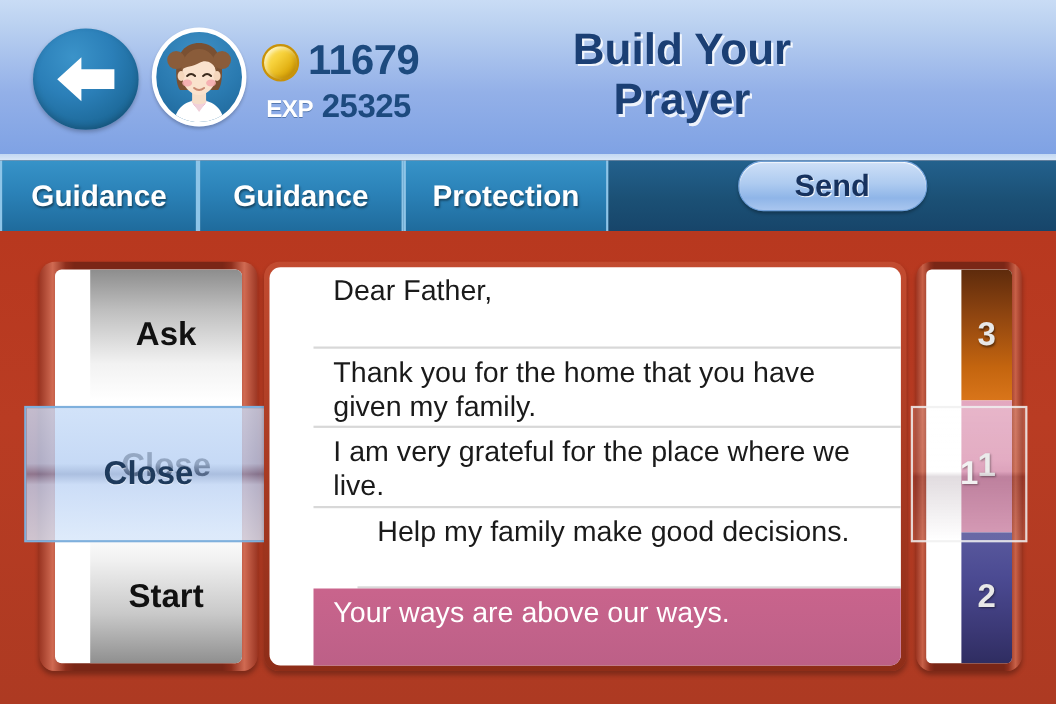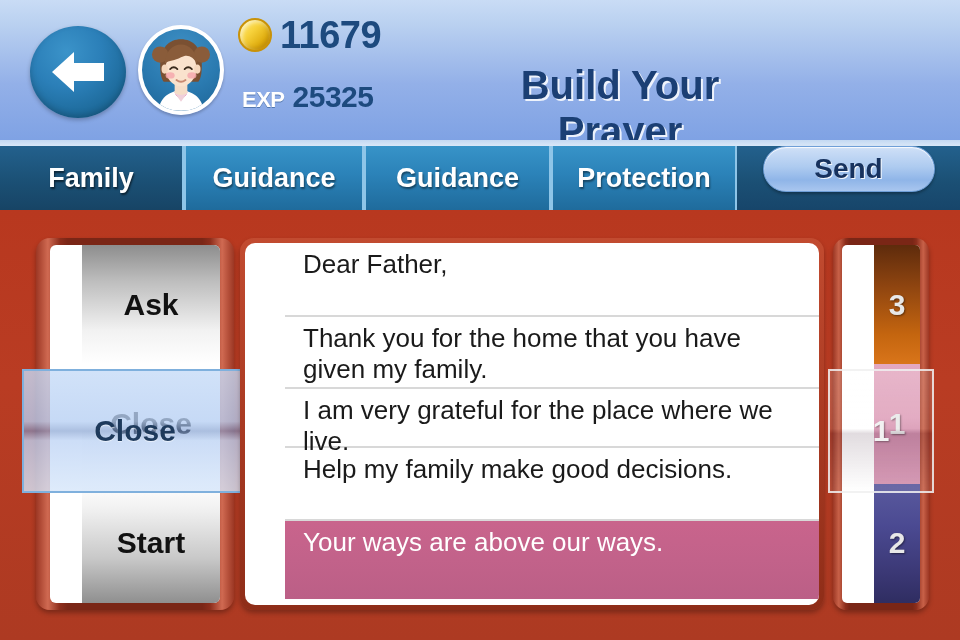--- a/index.html
+++ b/index.html
@@ -35,22 +35,22 @@
     position:absolute; left:138px; top:25px; width:86px; height:90px;
     border-radius:50%;
     background:radial-gradient(circle at 50% 25%, #3e8fc4 0%, #2a7ab0 55%, #1d6496 100%);
     border:4px solid #ffffff;
     box-shadow:0 2px 3px rgba(0,0,0,.22);
     overflow:hidden; cursor:pointer;
   }
   .avatar svg { display:block; width:100%; height:100%; }
 
   .coin-row {
-    position:absolute; left:238px; top:16px;
-    display:flex; align-items:center; gap:8px;
+    position:absolute; left:238px; top:36px;
+    display:flex; align-items:flex-end; gap:8px;
   }
   .coin {
     width:34px; height:34px; border-radius:50%;
     background:linear-gradient(135deg,#ffe87a 0%, #f7d23c 38%, #e0ae10 72%, #c99208 100%);
     border:2px solid #c99208;
     box-shadow:inset -2px -2px 4px rgba(150,100,0,.35), inset 2px 2px 4px rgba(255,255,240,.7);
   }
   .coin-count {
     font-size:38px; font-weight:bold; color:#1d4a7e; letter-spacing:-0.5px;
     line-height:1;
@@ -65,21 +65,20 @@
     letter-spacing:-0.5px;
   }
   .exp-count { font-size:30px; font-weight:bold; color:#1d4a7e; letter-spacing:-0.5px; }
 
   .page-title {
     position:absolute; left:470px; top:22px; width:300px;
     text-align:center;
     font-size:40px; font-weight:bold; line-height:46px;
     color:#1b3f74; letter-spacing:0px;
     text-shadow:2px 2px 0 rgba(255,255,255,.85);
-    margin-top:40px;
   }
 
   
   .tabbar {
     position:absolute; left:0; top:146px; width:960px; height:64px;
     background:linear-gradient(to bottom,#2b7cb0 0%, #1d5e8c 55%, #174f77 100%);
     display:flex; align-items:stretch;
   }
   .tab {
     position:relative;
@@ -186,22 +185,22 @@
     font-size:26px; line-height:31px; color:#1a1a1a;
     border-bottom:2px solid #d8d8d8;
     cursor:pointer;
   }
   .line.highlight {
     background:linear-gradient(to bottom,#c9648c 0%, #c2628a 50%, #bb5f86 100%);
     color:#ffffff; border-bottom:none;
   }
   .l0 { height:74px; }
   .l1 { height:72px; }
-  .l2 { height:59px; }
-  .l3 { height:73px; }
+  .l2 { height:73px; }
+  .l3 { height:73px;margin-left:40px; }
   .l4 { height:78px; }
 
   
   .wheel-right {
     position:absolute; left:833px; top:28px; width:96px; height:372px;
     border-radius:14px;
     background:linear-gradient(to right,#9c3724 0%, #c86148 6%, #8d2e1c 13%,
                #7a2616 17%, #7a2616 83%, #8d2e1c 87%, #c86148 94%, #9c3724 100%);
     padding:7px 9px;
     box-shadow:0 3px 5px rgba(0,0,0,.3);
@@ -293,21 +292,20 @@
     </div>
 
     <div class="page-title">
       <div>Build Your</div>
       <div>Prayer</div>
     </div>
   </div>
   <div class="header-underline"></div>
 
   <div class="tabbar">
-    <div class="tab active tab-family">Family</div>
     <div class="tab tab-friends">Guidance</div>
     <div class="tab tab-guidance">Guidance</div>
     <div class="tab tab-protection">Protection</div>
     <div class="send-zone">
       <div class="send-btn">Send</div>
     </div>
   </div>
 
   <div class="stage">
 

